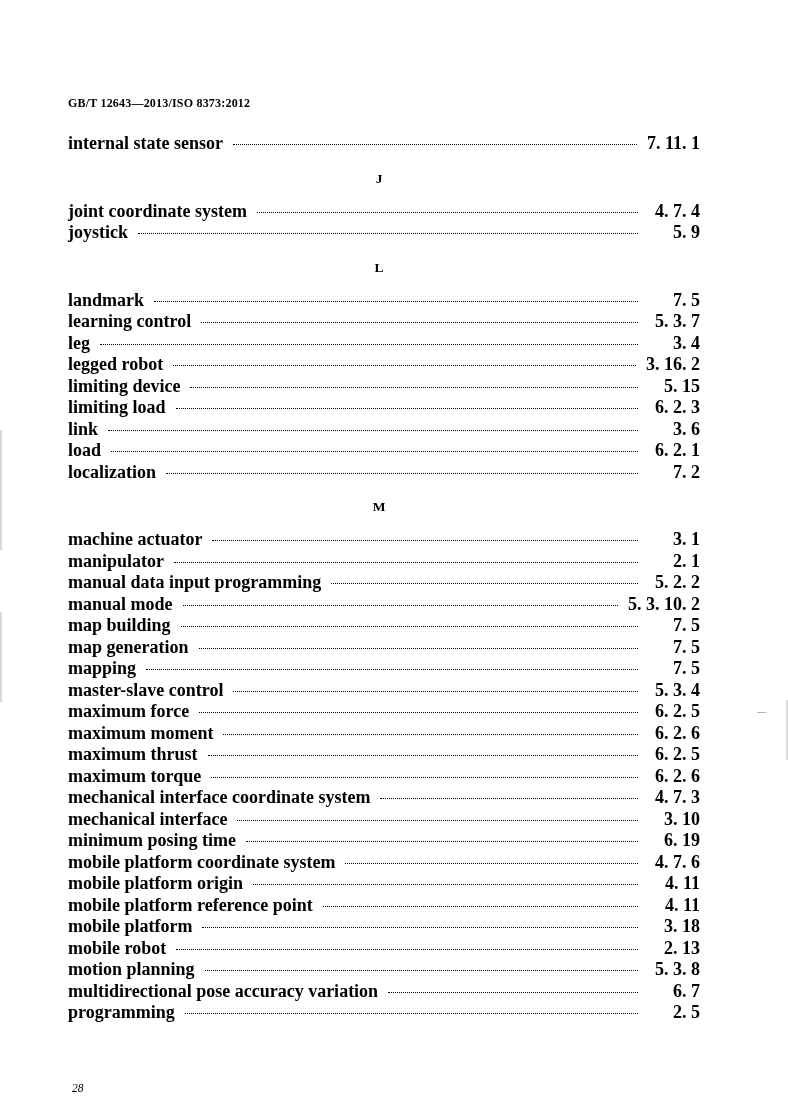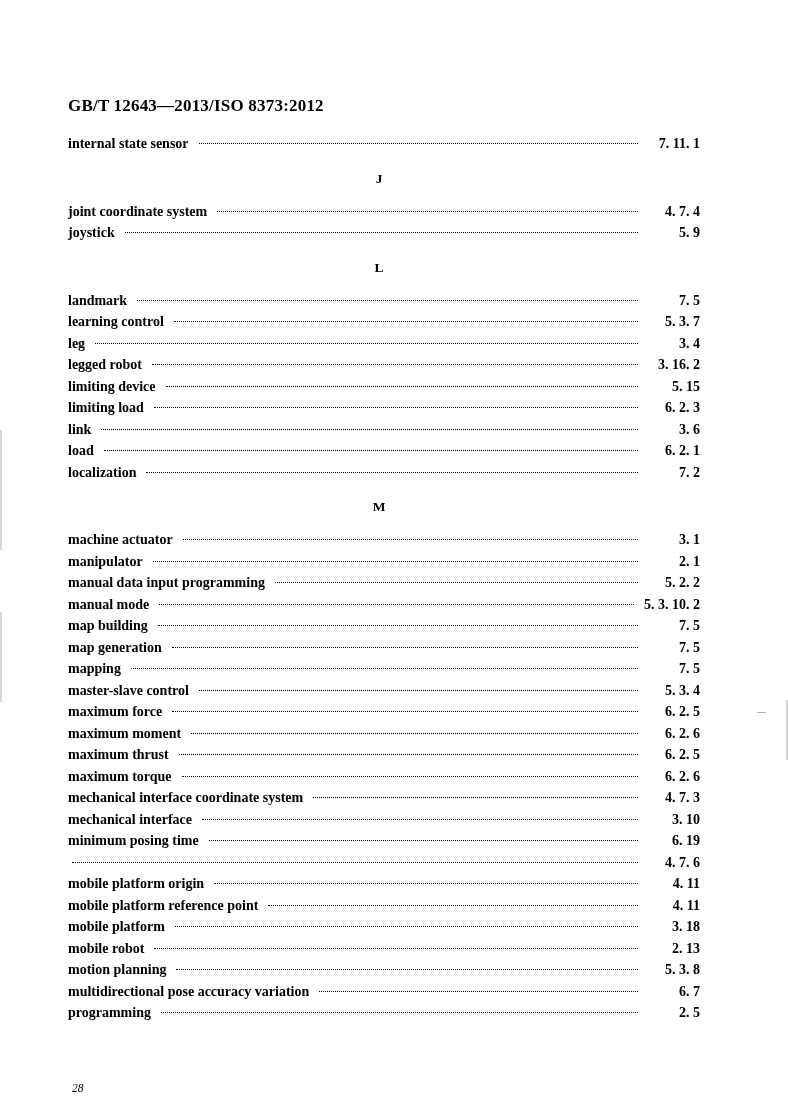--- a/index.html
+++ b/index.html
@@ -22,36 +22,36 @@
     height: 1120px;
     box-sizing: border-box;
     padding: 0;
   }
   .header {
     position: absolute;
     left: 68px;
     top: 96px;
     font-family: "Liberation Serif", serif;
     font-weight: bold;
-    font-size: 17px;
+    font-size: 12px;
     letter-spacing: 0.2px;
     white-space: nowrap;
   }
   .content {
     position: absolute;
     left: 68px;
     top: 133px;
     width: 632px;
   }
   .entry {
     display: flex;
     align-items: baseline;
     font-family: "Liberation Serif", serif;
     font-weight: bold;
-    font-size: 14px;
+    font-size: 18px;
     line-height: 21.5px;
     white-space: nowrap;
   }
   .entry .term {
     flex: 0 0 auto;
     padding-right: 6px;
   }
   .entry .leader {
     flex: 1 1 auto;
     position: relative;
@@ -259,20 +259,21 @@
           <span class="term">mechanical interface</span>
           <span class="leader"></span>
           <span class="ref">3. 10</span>
         </div>
         <div class="entry">
           <span class="term">minimum posing time</span>
           <span class="leader"></span>
           <span class="ref">6. 19</span>
         </div>
         <div class="entry">
+          <span class="term">mobile platform coordinate system</span>
           <span class="leader"></span>
           <span class="ref">4. 7. 6</span>
         </div>
         <div class="entry">
           <span class="term">mobile platform origin</span>
           <span class="leader"></span>
           <span class="ref">4. 11</span>
         </div>
         <div class="entry">
           <span class="term">mobile platform reference point</span>

